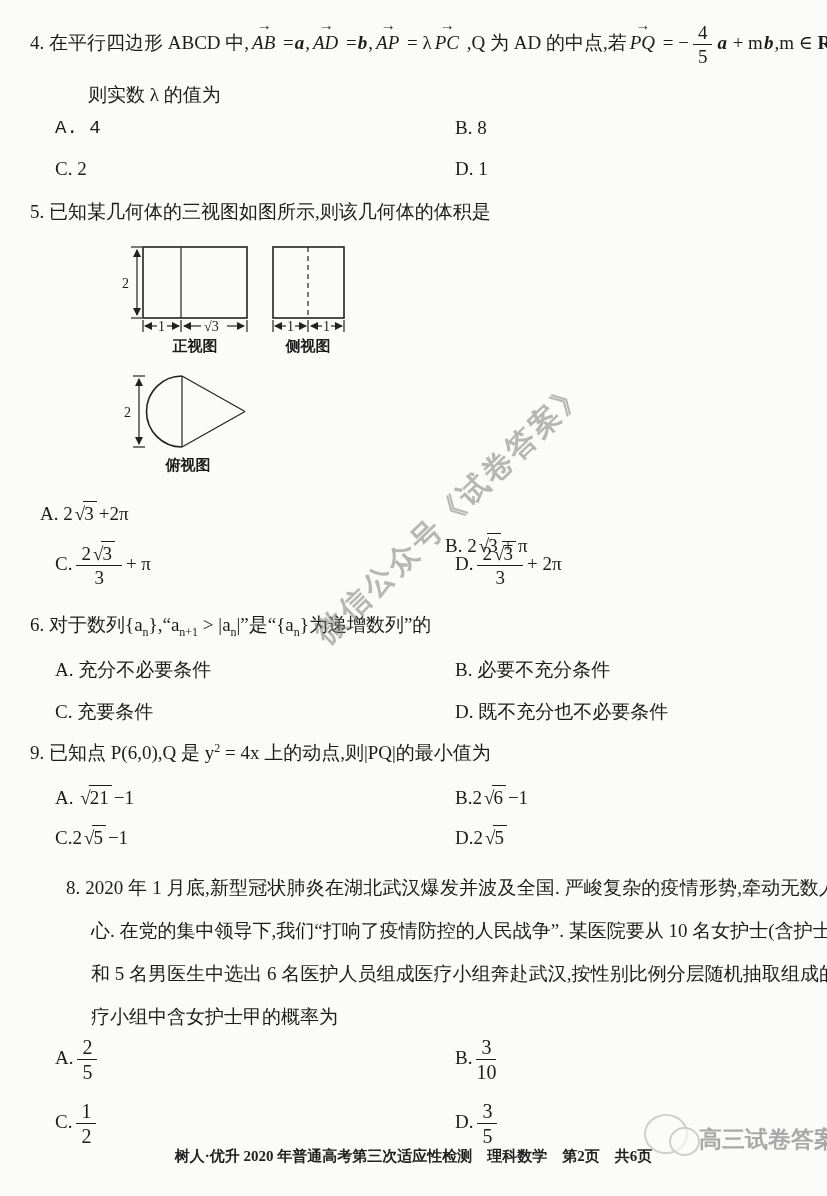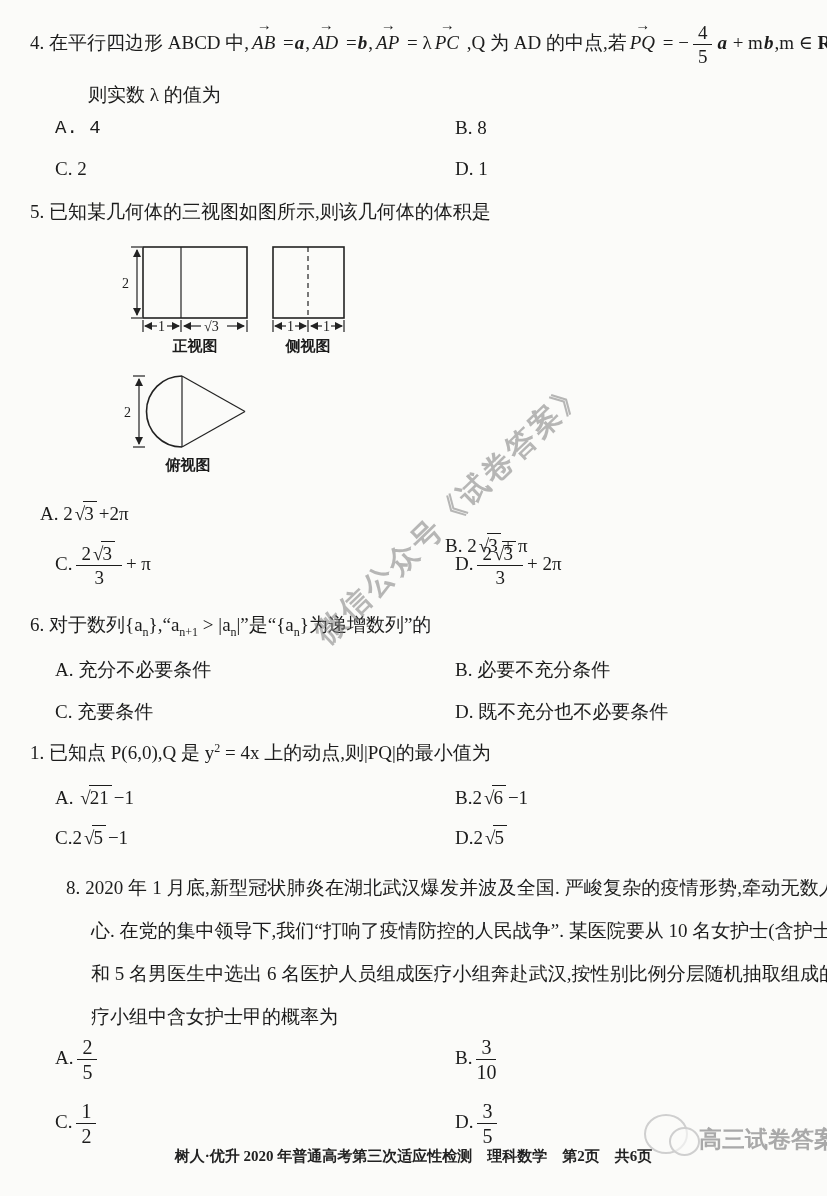--- a/index.html
+++ b/index.html
@@ -147,21 +147,21 @@
 
   <div class="abs stem nowrap" style="left:30px;top:612px;">
     <span>6. 对于数列</span><span>{</span><span class="it">a</span><sub class="it">n</sub><span>}</span><span>,“</span><span class="it">a</span><sub class="it">n+1</sub><span> &gt; |</span><span class="it">a</span><sub class="it">n</sub><span>|”是“</span><span>{</span><span class="it">a</span><sub class="it">n</sub><span>}</span><span>为递增数列”的</span>
   </div>
   <div class="abs opt" style="left:455px;top:657px;">B. 必要不充分条件</div>
   <div class="abs opt" style="left:55px;top:657px;">A. 充分不必要条件</div>
   <div class="abs opt" style="left:55px;top:699px;">C. 充要条件</div>
   <div class="abs opt" style="left:455px;top:699px;">D. 既不充分也不必要条件</div>
 
   <div class="abs stem nowrap" style="left:30px;top:740px;">
-    <span>1. 已知点 </span><span class="it">P(6,0)</span><span>,Q 是 </span><span class="it">y</span><sup>2</sup><span> = 4</span><span class="it">x</span><span> 上的动点,则|PQ|的最小值为</span>
+    <span>9. 已知点 </span><span class="it">P(6,0)</span><span>,Q 是 </span><span class="it">y</span><sup>2</sup><span> = 4</span><span class="it">x</span><span> 上的动点,则|PQ|的最小值为</span>
   </div>
   <div class="abs opt" style="left:55px;top:787px;">
     <span>A.</span>
     <span></span><span class="sqrt"><span class="rsign">√</span><span class="rad">21</span></span><span>−1</span>
   </div>
   <div class="abs opt" style="left:455px;top:787px;">
     <span>B.</span><span>2</span><span class="sqrt"><span class="rsign">√</span><span class="rad">6</span></span><span>−1</span>
   </div>
   <div class="abs opt" style="left:55px;top:827px;">
     <span>C.</span><span>2</span><span class="sqrt"><span class="rsign">√</span><span class="rad">5</span></span><span>−1</span>

